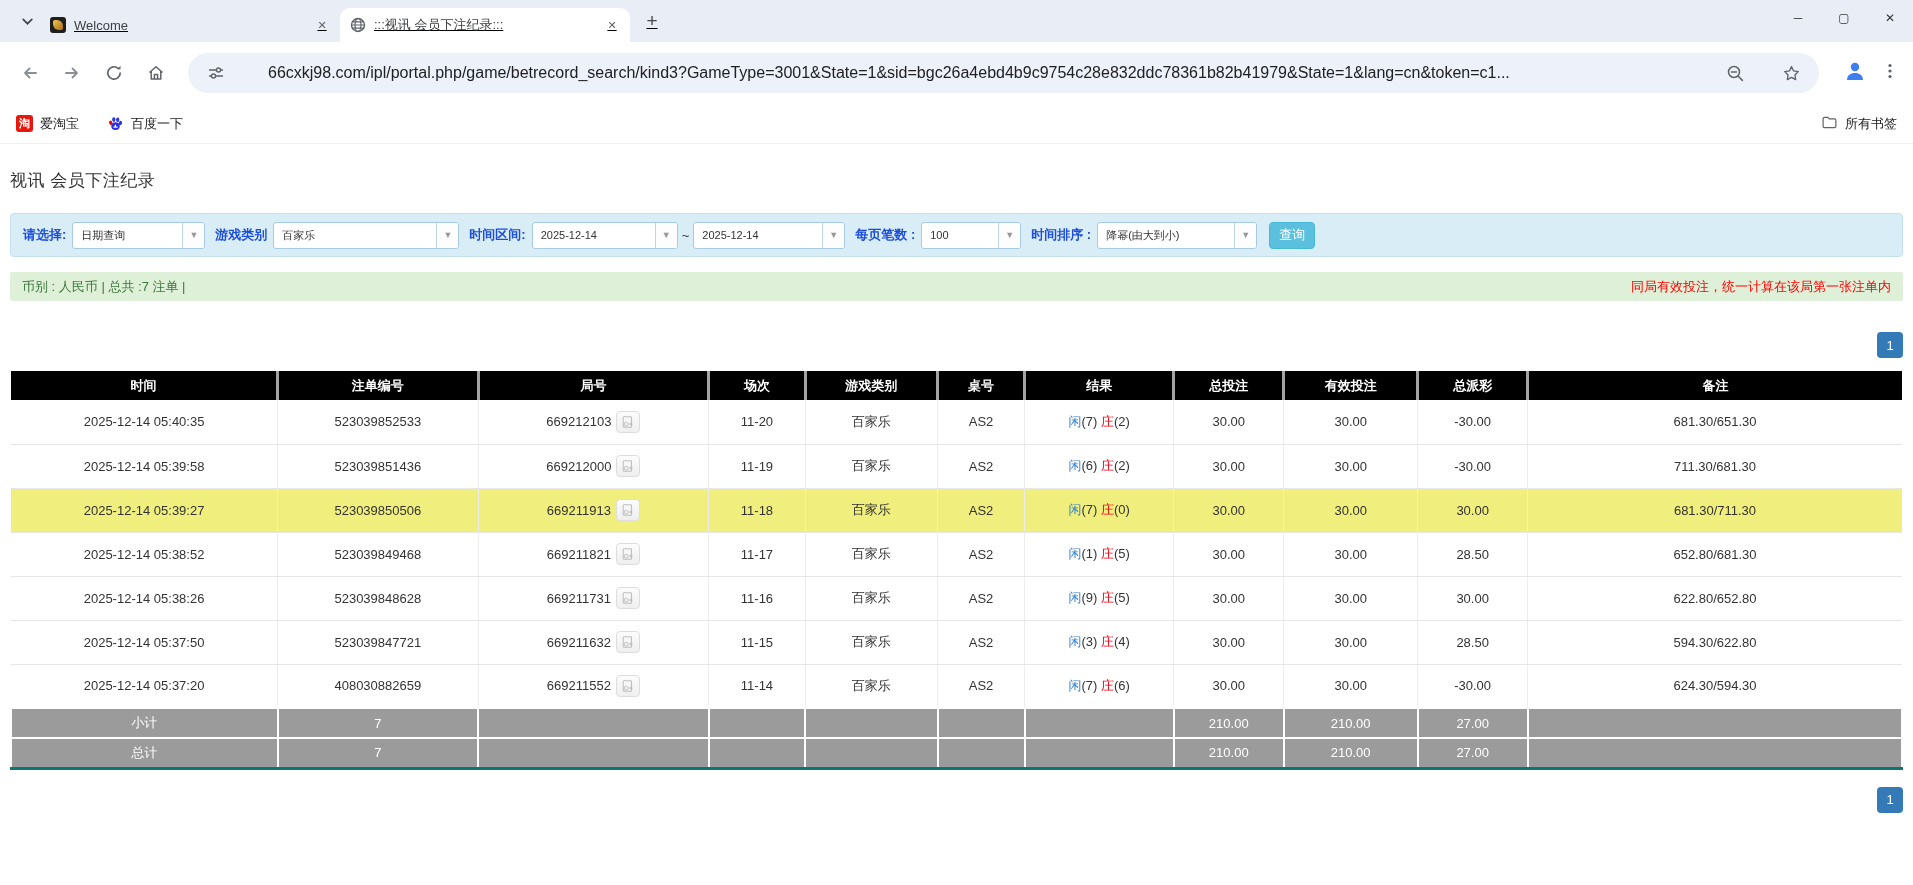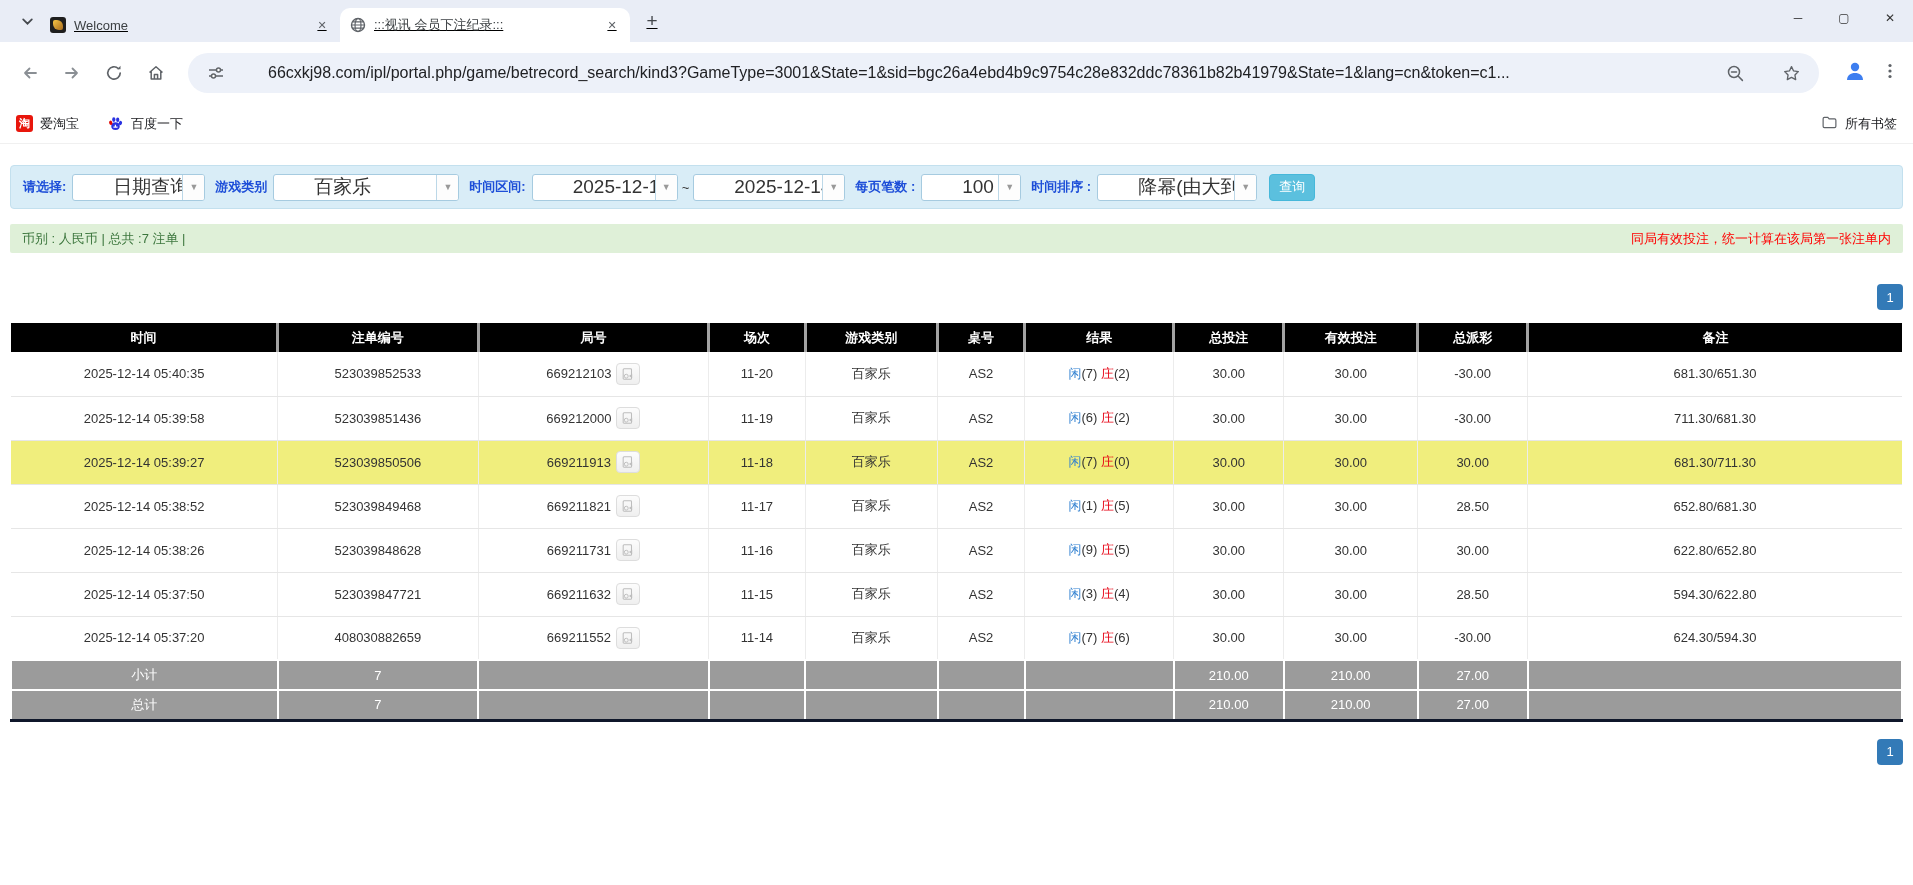--- a/index.html
+++ b/index.html
@@ -48,21 +48,21 @@
 
   
   .page { padding:0 10px; }
   .page-title { margin-top:25px; font-size:17px; font-weight:500; color:#333; letter-spacing:.5px; }
 
   .filter-panel { margin-top:21px; height:44px; background:#d9edf7; border:1px solid #c3e0ee; border-radius:4px;
     display:flex; align-items:center; padding:0 12px; }
   .f-label { font-size:13px; font-weight:bold; color:#1d4ed8; margin:0 6px 0 10px; white-space:nowrap; }
   .f-label:first-child { margin-left:0; }
   .sel { height:27px; background:#fff; border:1px solid #a6cbe0; border-radius:3px; display:flex; align-items:center; }
-  .sel-text { flex:1; font-size:19px; color:#333; padding:0 8px; white-space:nowrap; overflow:hidden;margin-left:32px; }
+  .sel-text { flex:1; font-size:11px; color:#333; padding:0 8px; white-space:nowrap; overflow:hidden; }
   .sel-arrow { width:22px; align-self:stretch; border-left:1px solid #bcd8e8; display:flex; align-items:center;
     justify-content:center; font-size:9px; color:#999; background:#fdfdfd; border-radius:0 2px 2px 0; }
   .tilde { font-size:13px; color:#333; margin:0 4px; }
   .search-btn { height:27px; width:46px; margin-left:12px; background:#5bc0de; border:1px solid #46b8da;
     border-radius:4px; color:#fff; font-size:13px; display:flex; align-items:center; justify-content:center; }
 
   .info-bar { margin-top:15px; height:29px; background:#dff0d8; border-radius:2px; display:flex; align-items:center;
     justify-content:space-between; padding:0 12px; font-size:13px; }
   .info-left { color:#3c763d; }
   .info-right { color:#f00; }
@@ -84,21 +84,21 @@
   .round-cell-inner { display:inline-flex; align-items:center; gap:5px; }
   .video-btn { width:24px; height:22px; background:linear-gradient(#fcfcfc,#efefef); border:1px solid #ddd;
     border-radius:4px; display:inline-flex; align-items:center; justify-content:center; }
   .res-player { color:#2e7fd0; }
   .res-banker { color:#e60012; }
   .res-num { color:#333; }
   .blue-val { color:#2e7fd0; }
   .neg { color:#f00; }
   .bet-table tfoot td { background:#9b9b9b; color:#fff; font-size:13px; height:30px; text-align:center;
     border:2px solid #fff; border-bottom:none; }
-  .bet-table tfoot tr:last-child td { border-bottom:3px solid #0f172a; }
+  .bet-table tfoot tr:last-child td { border-bottom:3px solid #0f766e; }
 </style>
 </head>
 <body>
 
 <div class="tabstrip">
   <div class="tab-chevron">
     <svg width="13" height="13" viewBox="0 0 12 12">
         <path d="M2 4l4 4 4-4" stroke="#45494e" stroke-width="1.6" fill="none" stroke-linecap="round"></path>
       </svg>
   </div>
@@ -208,20 +208,21 @@
     <span class="bm-ico">
       <svg width="17" height="17" viewBox="0 0 20 20">
           <path d="M2.5 5.5c0-.8.6-1.5 1.5-1.5h4l1.6 1.8H16c.9 0 1.5.7 1.5 1.5v7.2c0 .8-.6 1.5-1.5 1.5H4c-.9 0-1.5-.7-1.5-1.5z" fill="none" stroke="#5f6368" stroke-width="1.4"></path>
         </svg>
     </span>
     <span>所有书签</span>
   </div>
 </div>
 
 <div class="page">
+  <div class="page-title">视讯 会员下注纪录</div>
 
   <div class="filter-panel">
     <span class="f-label">请选择:</span>
     <div class="sel" style="width:133px">
       <span class="sel-text">日期查询</span>
       <span class="sel-arrow">▼</span>
     </div>
     <span class="f-label">游戏类别</span>
     <div class="sel" style="width:186px">
       <span class="sel-text">百家乐</span>

